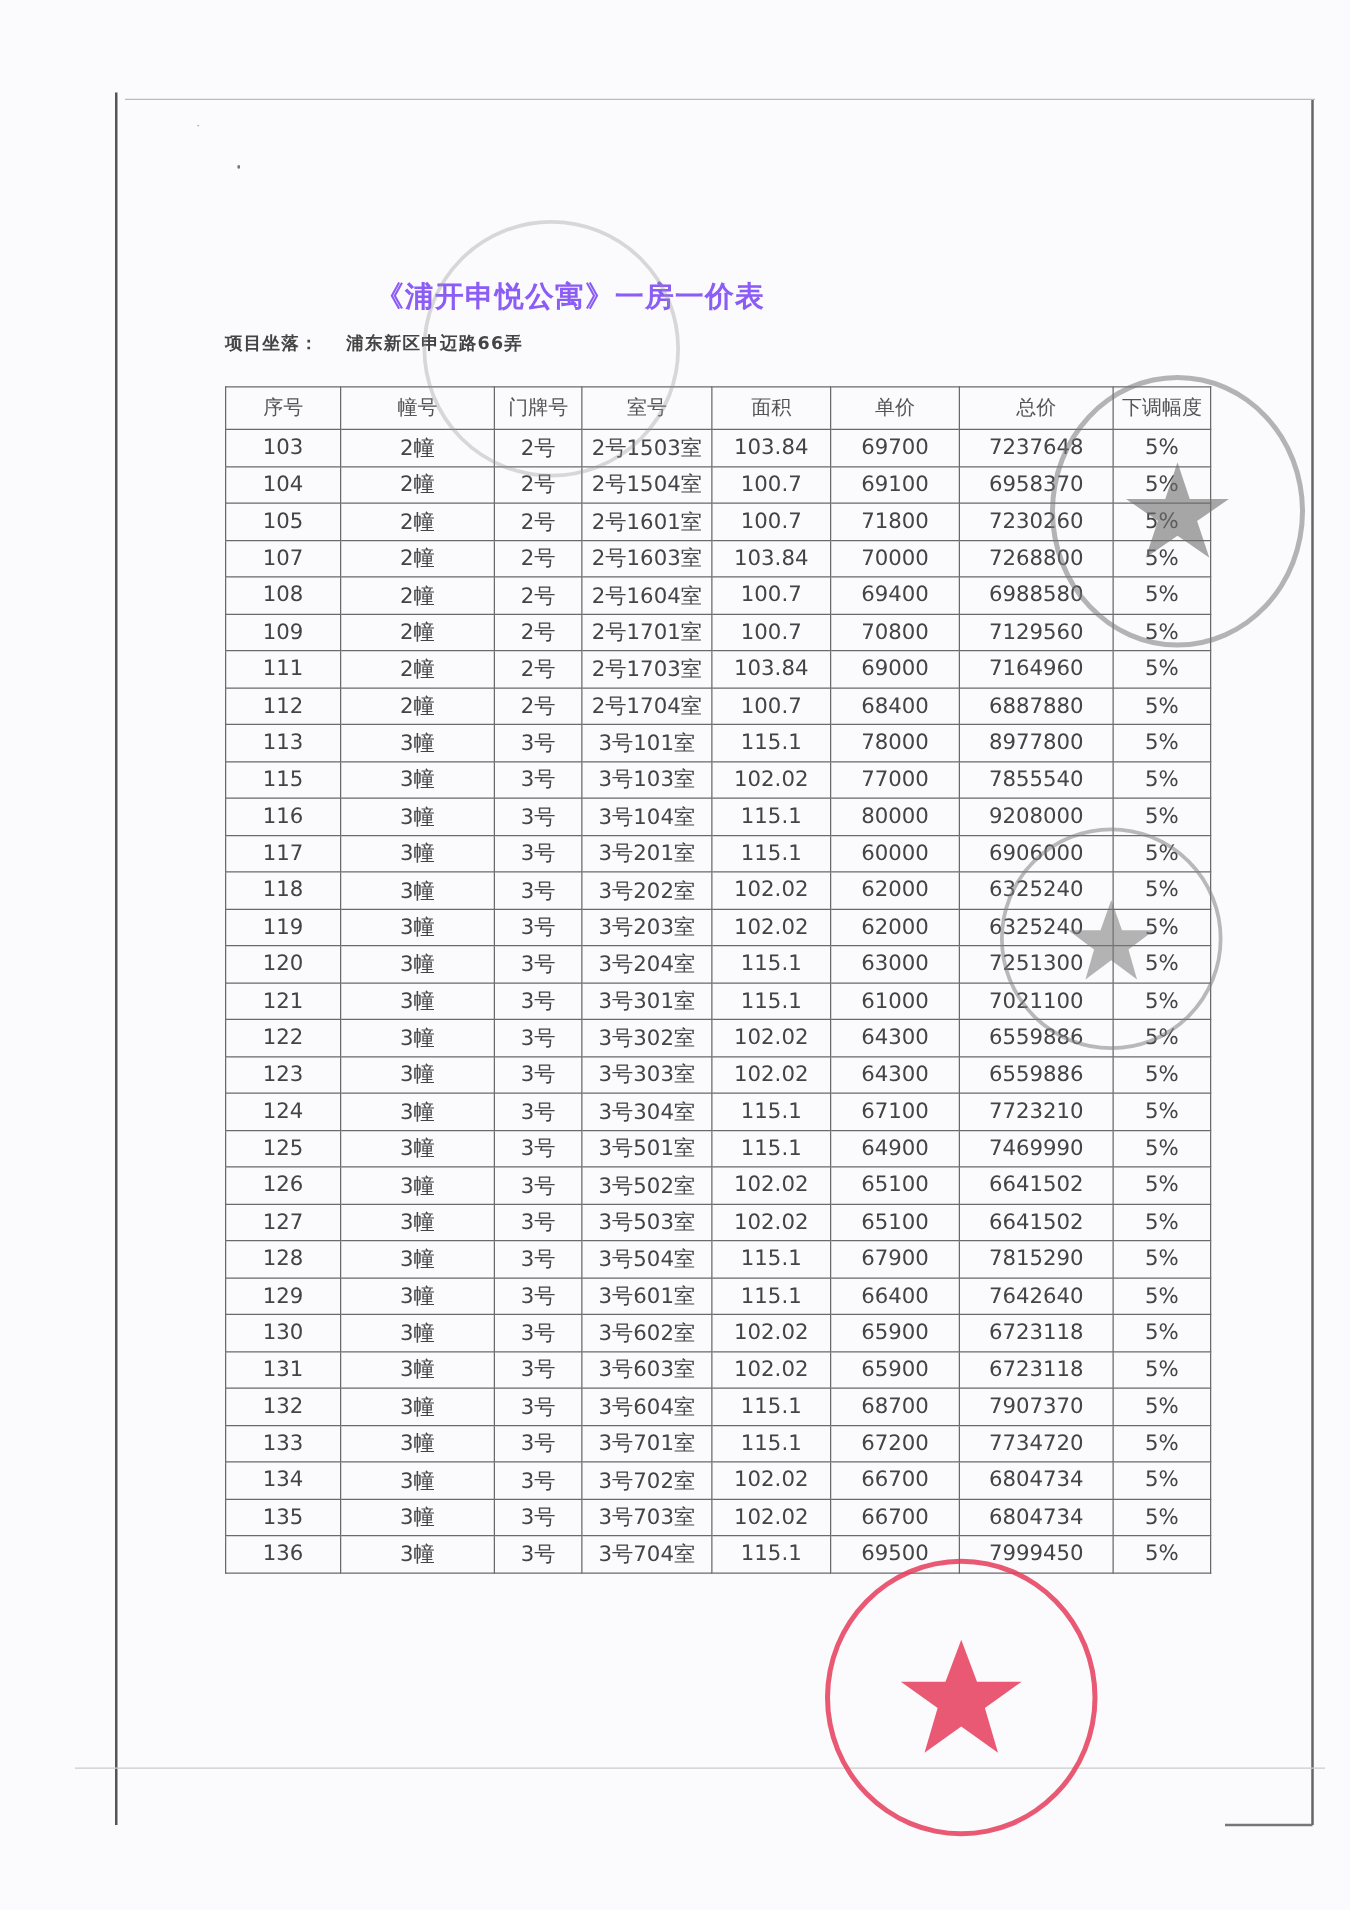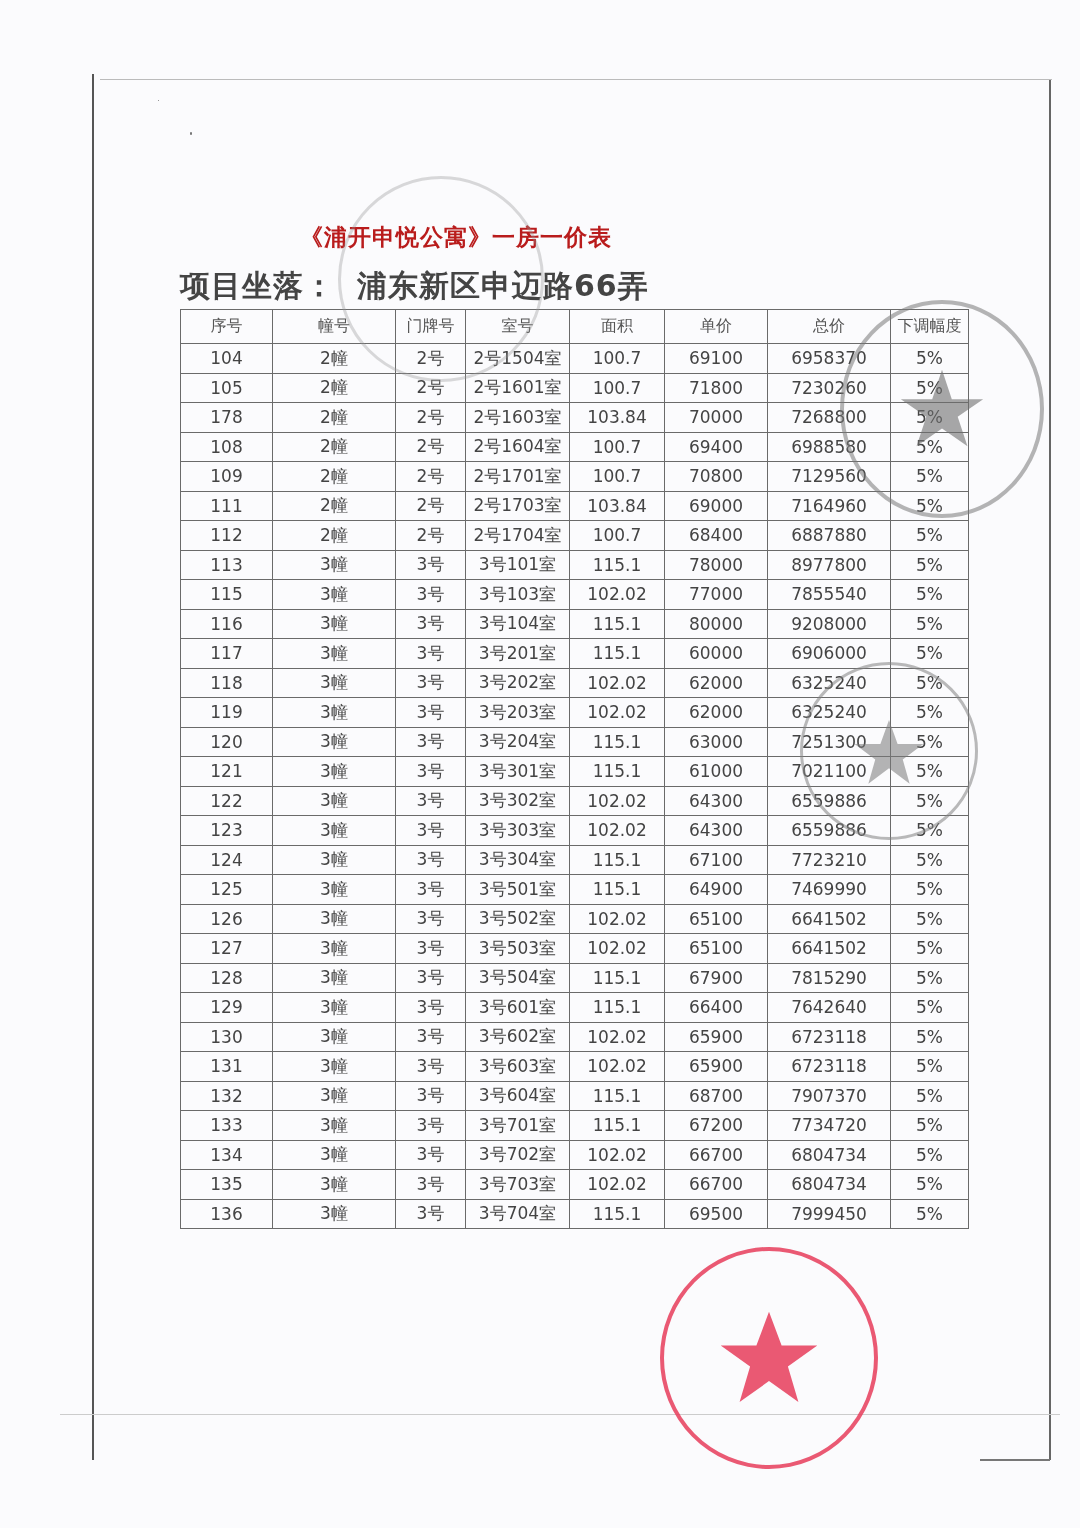--- a/index.html
+++ b/index.html
@@ -13,25 +13,25 @@
   }
   .page-frame-left { position: absolute; left: 92px; top: 74px; width: 2px; height: 1386px; background: #555; }
   .page-frame-top { position: absolute; left: 100px; top: 79px; width: 952px; height: 1px; background: #bbb; }
   .page-frame-right { position: absolute; left: 1049px; top: 80px; width: 2px; height: 1380px; background: #666; }
   .page-frame-bottom { position: absolute; left: 980px; top: 1459px; width: 70px; height: 2px; background: #777; }
   .page-rule { position: absolute; left: 60px; top: 1414px; width: 1000px; height: 1px; background: #ccc; }
   .speck { position: absolute; width: 2px; height: 3px; background: #777; border-radius: 1px; }
 
   .doc-title {
     position: absolute; left: 300px; top: 222px; width: 520px;
-    font-size: 23px; font-weight: bold; color: #b91c1c; letter-spacing: 1px;
+    font-size: 23px; font-weight: bold; color: #8b5cf6; letter-spacing: 1px;
   }
   .doc-location {
     position: absolute; left: 180px; top: 266px;
-    font-size: 30px; font-weight: bold; color: #444; letter-spacing: 1px;
+    font-size: 14px; font-weight: bold; color: #444; letter-spacing: 1px;
   }
   .doc-location .label { margin-right: 22px; }
 
   table.price-table {
     position: absolute; left: 180px; top: 309px;
     border-collapse: collapse;
     table-layout: fixed;
     width: 788px;
   }
   table.price-table th, table.price-table td {
@@ -90,41 +90,51 @@
       <th>门牌号</th>
       <th>室号</th>
       <th>面积</th>
       <th>单价</th>
       <th>总价</th>
       <th>下调幅度</th>
     </tr>
   </thead>
   <tbody id="table-body">
       <tr>
+        <td>103</td>
+        <td>2幢</td>
+        <td>2号</td>
+        <td>2号1503室</td>
+        <td>103.84</td>
+        <td>69700</td>
+        <td>7237648</td>
+        <td>5%</td>
+      </tr>
+      <tr>
         <td>104</td>
         <td>2幢</td>
         <td>2号</td>
         <td>2号1504室</td>
         <td>100.7</td>
         <td>69100</td>
         <td>6958370</td>
         <td>5%</td>
       </tr>
       <tr>
         <td>105</td>
         <td>2幢</td>
         <td>2号</td>
         <td>2号1601室</td>
         <td>100.7</td>
         <td>71800</td>
         <td>7230260</td>
         <td>5%</td>
       </tr>
       <tr>
-        <td>178</td>
+        <td>107</td>
         <td>2幢</td>
         <td>2号</td>
         <td>2号1603室</td>
         <td>103.84</td>
         <td>70000</td>
         <td>7268800</td>
         <td>5%</td>
       </tr>
       <tr>
         <td>108</td>

